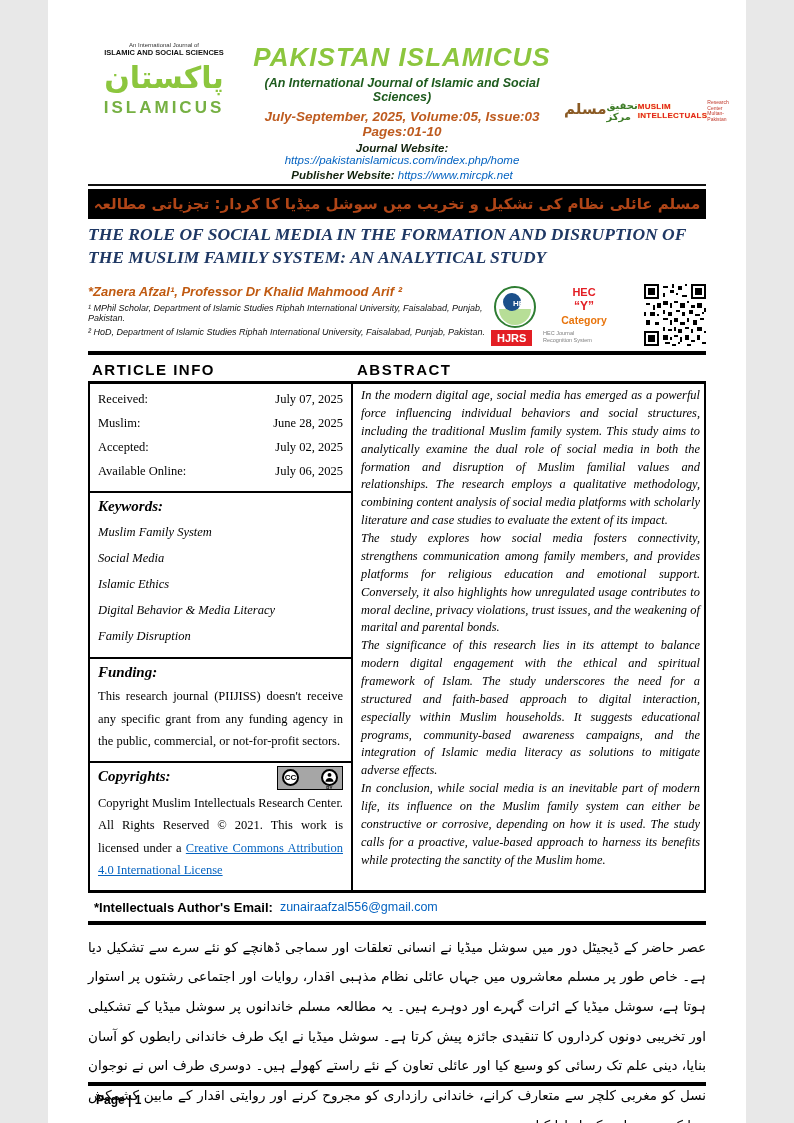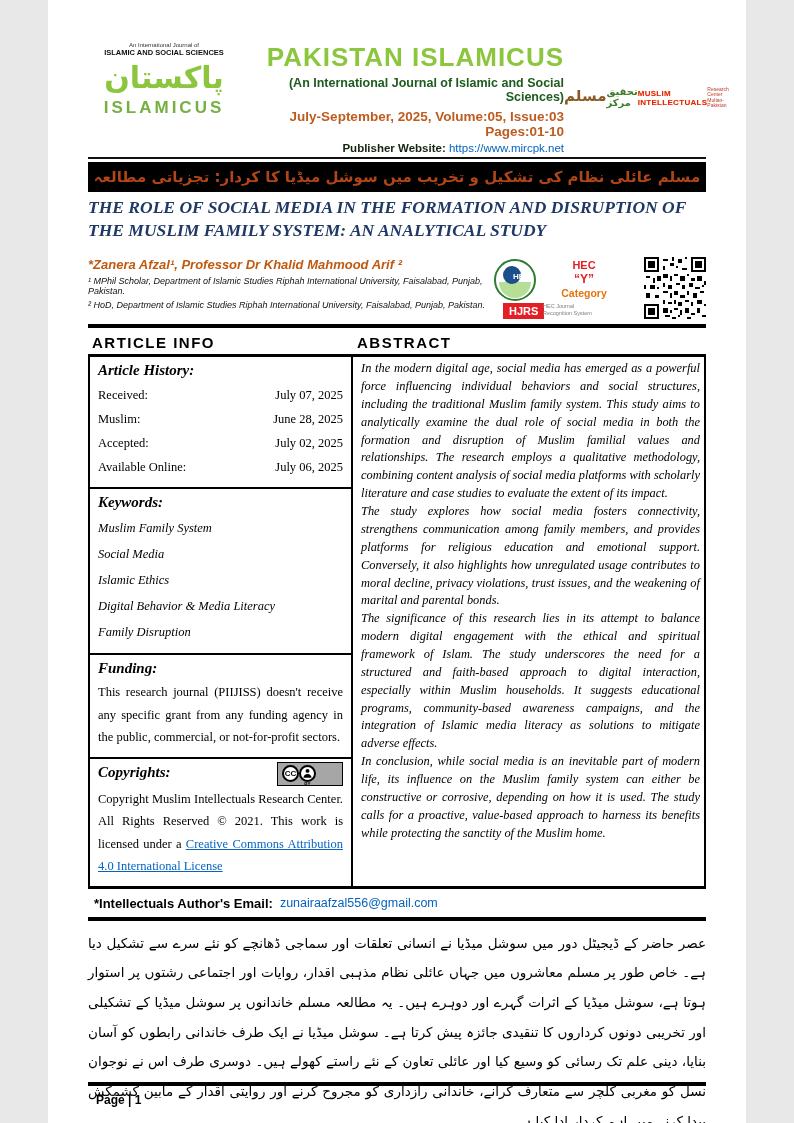--- a/index.html
+++ b/index.html
@@ -9,21 +9,21 @@
     position:relative; padding:40px 40px 0; overflow:hidden;
     font-family:"Liberation Sans", sans-serif; color:#000;
   }
   
   .header { display:flex; align-items:stretch; border-bottom:2px solid #111; padding-bottom:3px; }
   .logo-left { width:152px; text-align:center; line-height:1.15; }
   .tagline-top { font-size:6px; color:#333; margin-top:2px; }
   .tagline-main { font-size:7.5px; font-weight:bold; color:#111; }
   .calligraphy { font-family:"DejaVu Sans", sans-serif; color:#8CC63E; font-size:30px; font-weight:bold; line-height:1.35; }
   .wordmark { color:#76B043; font-weight:bold; font-size:17px; letter-spacing:3px; }
-  .header-center { flex:1; text-align:right; padding-top:2px; }
+  .header-center { flex:1; text-align:center; padding-top:2px;font-style:italic; }
   .journal-title { font-size:26px; font-weight:bold; color:#8CC63E; letter-spacing:1px; }
   .journal-subtitle { font-size:12.5px; font-weight:bold; color:#1E5B1E; margin-top:3px; }
   .journal-issue { font-size:13.5px; font-weight:bold; color:#BE5B1F; margin-top:5px; }
   .website-line { font-size:11.5px; margin-top:3px; color:#13240F; }
   .website-label { font-weight:bold; }
   a.link { color:#0563C1; text-decoration:none; cursor:pointer; }
   .logo-right { width:142px; display:flex; flex-direction:row; align-items:center; line-height:1.1; }
   .mi-arabic { font-family:"DejaVu Sans", sans-serif; color:#8A5A24; font-weight:bold; font-size:15px; margin-top:-2px; }
   .mi-green { font-family:"DejaVu Sans", sans-serif; color:#3E7D28; font-weight:bold; font-size:10px; }
   .mi-name { color:#E31E24; font-weight:bold; font-size:8px; letter-spacing:.3px; margin-top:3px; text-shadow:0 0 1px #F9D648; }
@@ -37,37 +37,37 @@
   .author-left { flex:1; }
   .authors { color:#C05A11; font-weight:bold; font-style:italic; font-size:13px; }
   .affil { font-size:9px; font-style:italic; margin-top:4px; color:#111; }
   .badges { width:218px; display:flex; align-items:center; justify-content:flex-end; gap:5px; }
   .hec-badge { position:relative; width:148px; height:62px; }
   .hec-circle { position:absolute; left:2px; top:1px; }
   .hec-texts { position:absolute; left:62px; top:2px; width:62px; text-align:center; line-height:1.2; }
   .hec-t1 { color:#E31E24; font-weight:bold; font-size:11px; }
   .hec-t2 { color:#E31E24; font-weight:bold; font-size:12px; }
   .hec-t3 { color:#E8740C; font-weight:bold; font-size:10.5px; }
-  .hjrs-box { position:absolute; left:12px; bottom:0; background:#E31E24; color:#fff; font-weight:bold; font-size:11px; padding:2px 6px; }
+  .hjrs-box { position:absolute; left:0; bottom:0; background:#E31E24; color:#fff; font-weight:bold; font-size:11px; padding:2px 6px; }
   .hjrs-caption { position:absolute; left:52px; bottom:2px; font-size:5.5px; color:#808080; line-height:1.3; text-align:left; }
   
   .thick-rule { height:4px; background:#000; margin-top:5px; }
   .col-headings { display:flex; margin-top:2px; }
   .h-left { width:265px; }
   .h { font-size:15px; font-weight:bold; letter-spacing:1.5px; padding:4px 4px 3px; }
   .two-col { display:flex; border:2px solid #000; border-top:3px solid #000; border-bottom:3px solid #000; }
   .col-left { width:263px; border-right:2px solid #000; display:flex; flex-direction:column; }
   .box { border-bottom:2px solid #000; padding:3px 8px 8px; }
   .box:last-child { border-bottom:none; flex:1; }
   .sec-title { font-family:"Liberation Serif", serif; font-weight:bold; font-style:italic; font-size:15px; margin:2px 0 4px; }
   .hist-row { display:flex; justify-content:space-between; font-family:"Liberation Serif", serif; font-size:12.5px; line-height:1.92; }
   .kw { font-family:"Liberation Serif", serif; font-style:italic; font-size:12.5px; line-height:2.08; }
   .body-text { font-family:"Liberation Serif", serif; font-size:12.5px; line-height:1.8; text-align:justify; }
   .cc-row { display:flex; justify-content:space-between; align-items:center; margin-bottom:2px; }
-  .cc-badge { width:66px; height:24px; background:#A6A6A6; border:1px solid #000; display:flex; align-items:center; justify-content:flex-start; padding:0 4px; }
+  .cc-badge { width:66px; height:24px; background:#A6A6A6; border:1px solid #000; display:flex; align-items:center; justify-content:space-between; padding:0 4px; }
   .cc-circle { width:17px; height:17px; border:2px solid #000; border-radius:50%; background:#fff; display:flex; align-items:center; justify-content:center; font-weight:bold; font-size:8px; position:relative; }
   .cc-by-label { position:absolute; bottom:-7px; left:50%; transform:translateX(-50%); font-size:4.5px; font-weight:bold; color:#000; }
   a.cc-link { color:#0563C1; text-decoration:underline; cursor:pointer; }
   .col-right { flex:1; padding:3px 4px 6px 8px; }
   .abstract-text p { font-family:"Liberation Serif", serif; font-style:italic; font-size:12.4px; line-height:1.44; text-align:justify; margin:0; }
   
   .corres-row { display:flex; align-items:center; padding:7px 6px 6px; border-bottom:4px solid #000; }
   .corres-label { font-weight:bold; font-size:13px; }
   .corres-email { color:#0563C1; font-size:12.5px; margin-left:7px; cursor:pointer; text-decoration:none; }
   
@@ -87,20 +87,24 @@
     <div class="logo-left">
       <div class="tagline-top">An International Journal of</div>
       <div class="tagline-main">ISLAMIC AND SOCIAL SCIENCES</div>
       <div class="calligraphy">پاکستان</div>
       <div class="wordmark">ISLAMICUS</div>
     </div>
     <div class="header-center">
       <div class="journal-title">PAKISTAN ISLAMICUS</div>
       <div class="journal-subtitle">(An International Journal of Islamic and Social Sciences)</div>
       <div class="journal-issue">July-September, 2025, Volume:05, Issue:03 Pages:01-10</div>
+      <div class="website-line">
+        <span class="website-label">Journal Website:</span>
+        <a class="link">https://pakistanislamicus.com/index.php/home</a>
+      </div>
       <div class="website-line">
         <span class="website-label">Publisher Website:</span>
         <a class="link">https://www.mircpk.net</a>
       </div>
     </div>
     <div class="logo-right">
       <svg width="104" height="40" viewBox="0 0 120 46">
         <polygon points="60,2 118,18 60,34 2,18" fill="#7E4F1E"></polygon>
         <rect x="40" y="24" width="40" height="14" rx="3" fill="#8A5A24"></rect>
         <line x1="112" y1="18" x2="112" y2="36" stroke="#7E4F1E" stroke-width="2"></line>
@@ -227,21 +231,20 @@
       </div>
     <div>
         <div class="h">ABSTRACT</div>
       </div>
   </div>
 
   <div class="two-col">
     <div class="col-left">
 
       <div class="box">
-        <div class="sec-title">Article History:</div>
         <div class="hist-row">
           <span>Received:</span>
           <span>July 07, 2025</span>
         </div>
         <div class="hist-row">
           <span>Muslim:</span>
           <span>June 28, 2025</span>
         </div>
         <div class="hist-row">
           <span>Accepted:</span>

